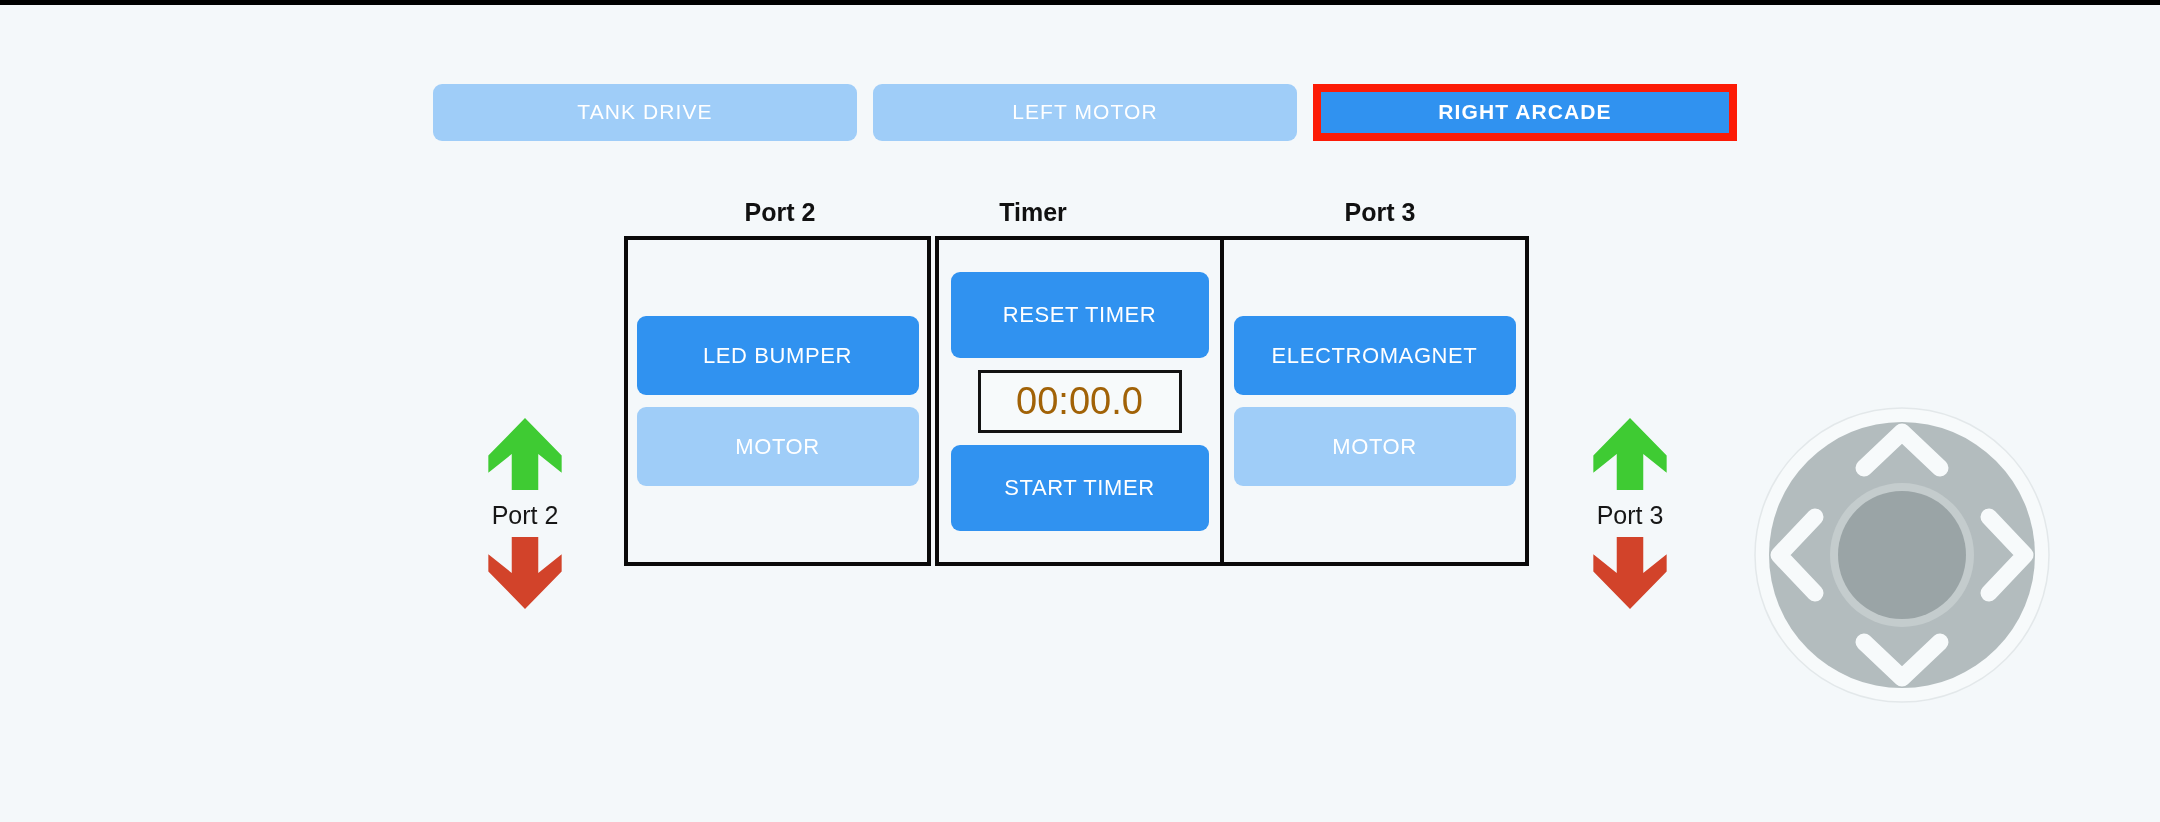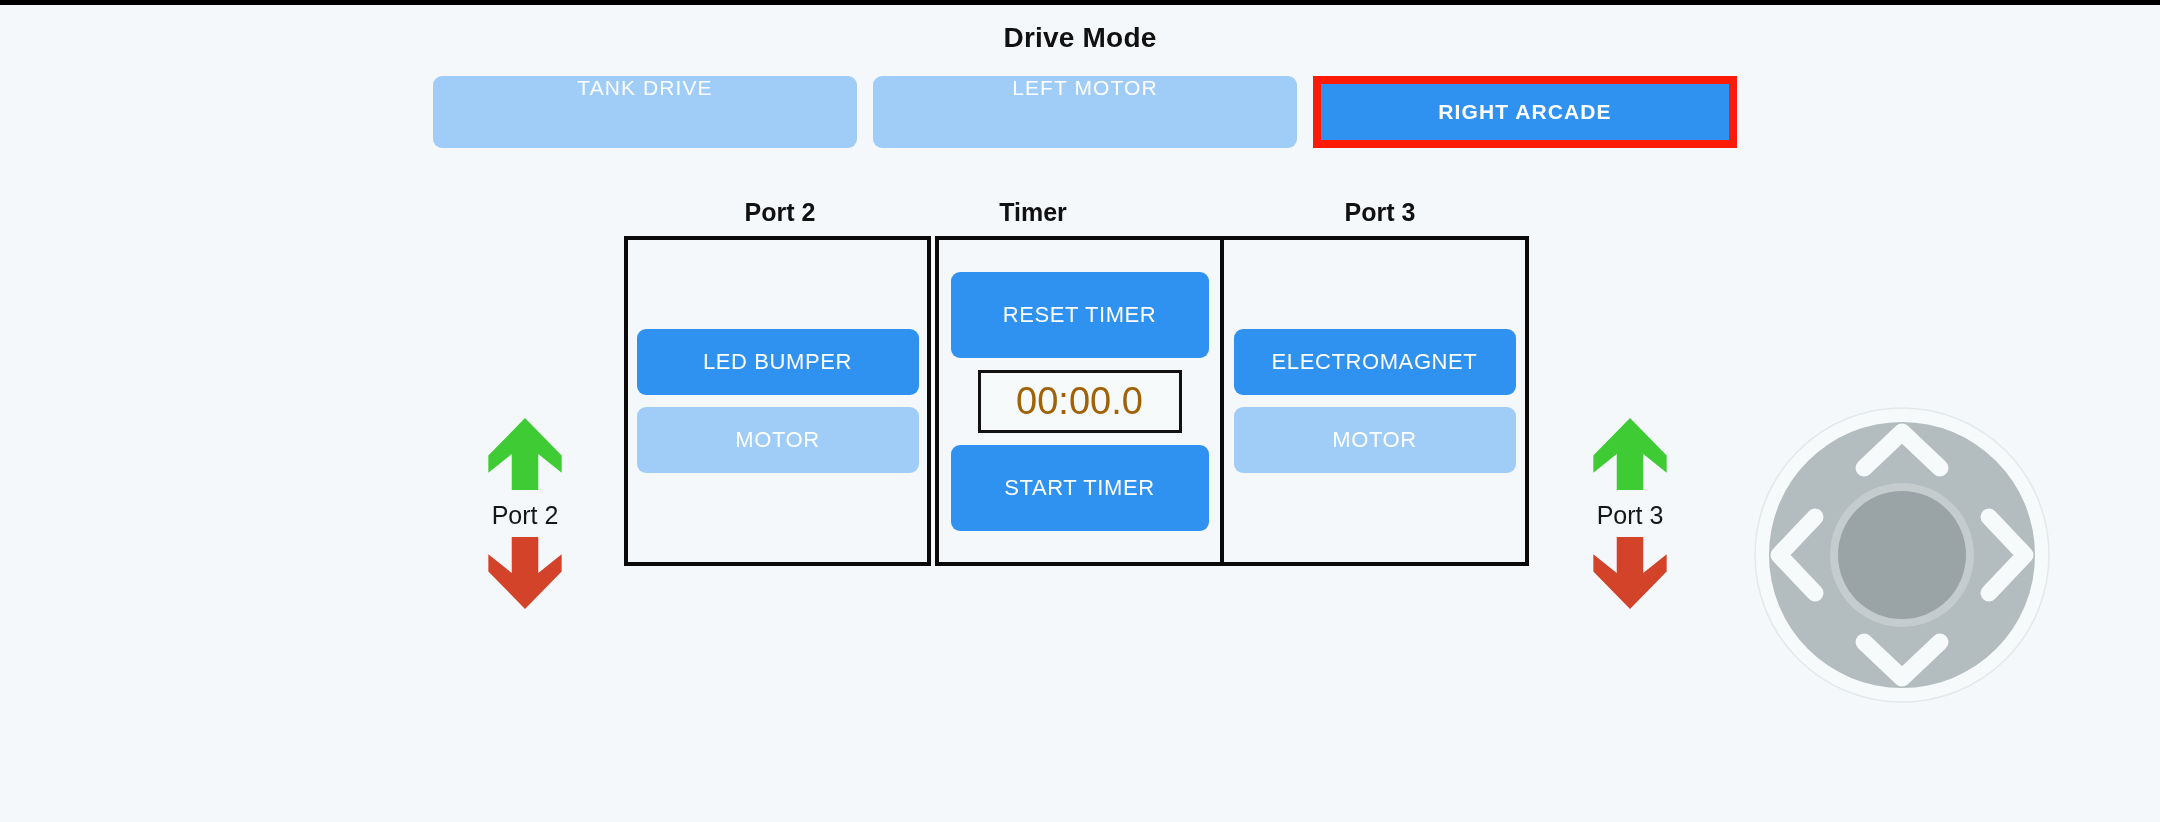--- a/index.html
+++ b/index.html
@@ -48,23 +48,23 @@
   .mode-slot {
     flex: 1 1 0;
     display: flex;
     align-items: center;
     justify-content: center;
     padding: 0 8px;
     box-sizing: border-box;
   }
   .mode-btn {
     width: 100%;
-    height: 72px;
-    display: flex;
-    align-items: flex-start;
+    height: 57px;
+    display: flex;
+    align-items: center;
     justify-content: center;
     background: #9fcdf8;
     color: #ffffff;
     font-size: 21px;
     letter-spacing: 1.1px;
     border-radius: 9px;
     box-sizing: border-box;
     user-select: none;
   }
   .mode-btn.selected-wrap {
@@ -118,21 +118,21 @@
     justify-content: center;
     position: relative;
   }
   #panel-port2 { width: 307px; }
   #panel-timer { width: 289px; margin-left: 4px; }
   #panel-port3 { width: 309px; margin-left: -4px; }
 
   
   .device-btn {
     width: 282px;
-    height: 66px;
+    height: 79px;
     display: flex;
     align-items: center;
     justify-content: center;
     color: #ffffff;
     font-size: 22px;
     letter-spacing: 0.6px;
     border-radius: 9px;
     box-sizing: border-box;
     user-select: none;
   }
@@ -193,21 +193,20 @@
     width: 300px; height: 300px;
   }
 </style>
 </head>
 <body>
 
 <div id="stage">
 
   <div id="top-strip"></div>
 
-  <div id="drive-mode-title">Drive Mode</div>
 
   <div id="drive-mode-row">
 
     <div class="mode-slot">
       <div class="mode-btn">
         <span>TANK DRIVE</span>
       </div>
     </div>
 
     <div class="mode-slot">

